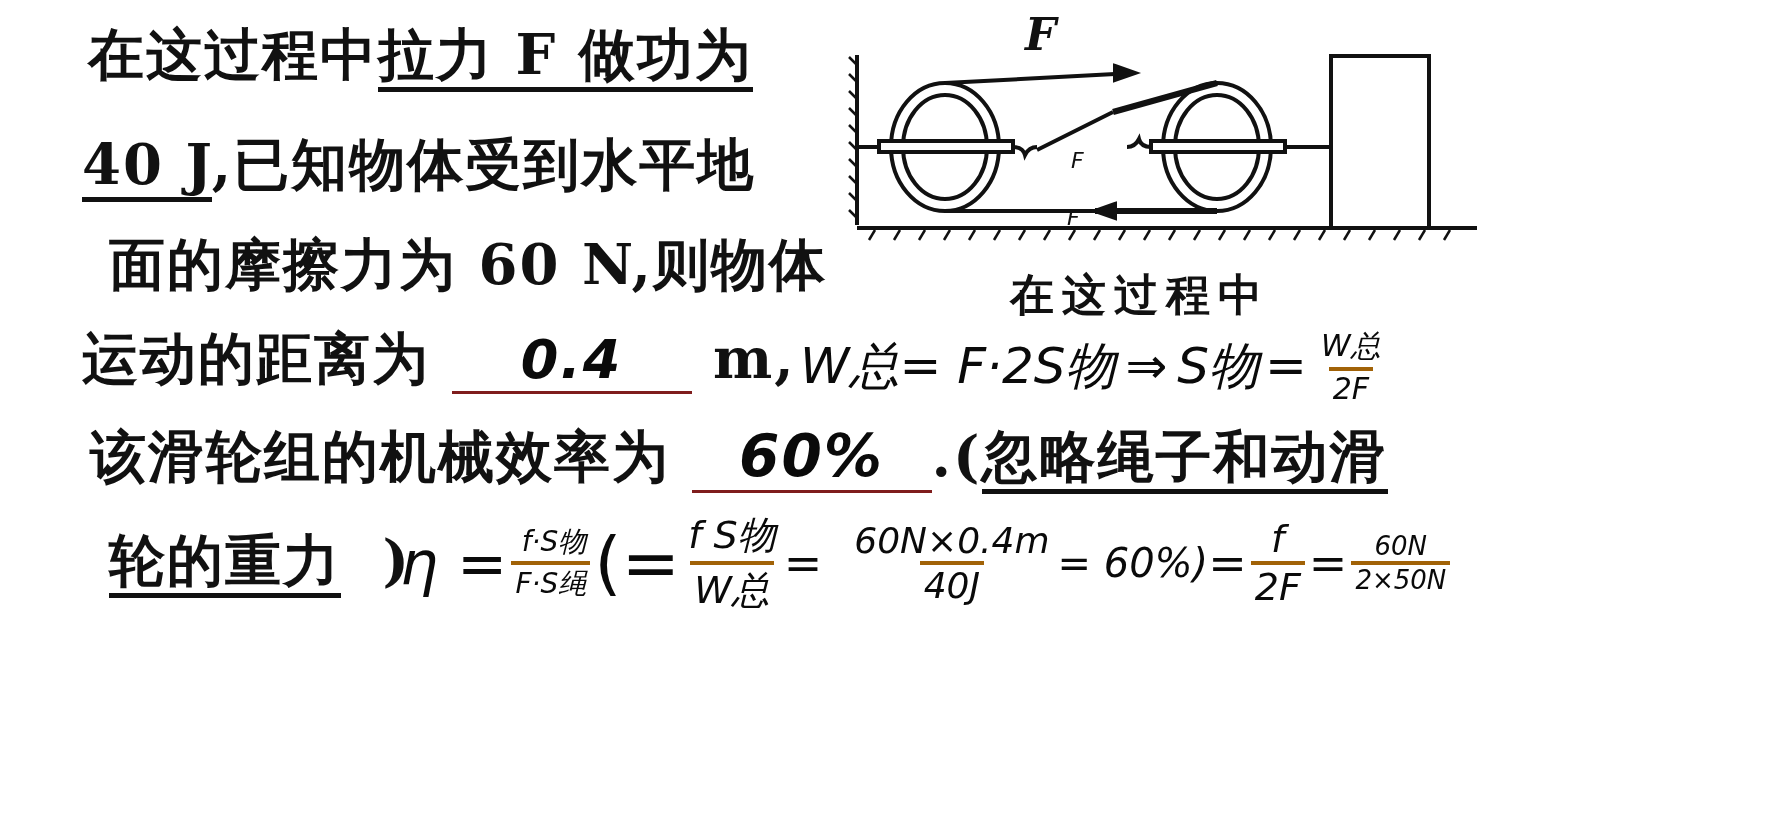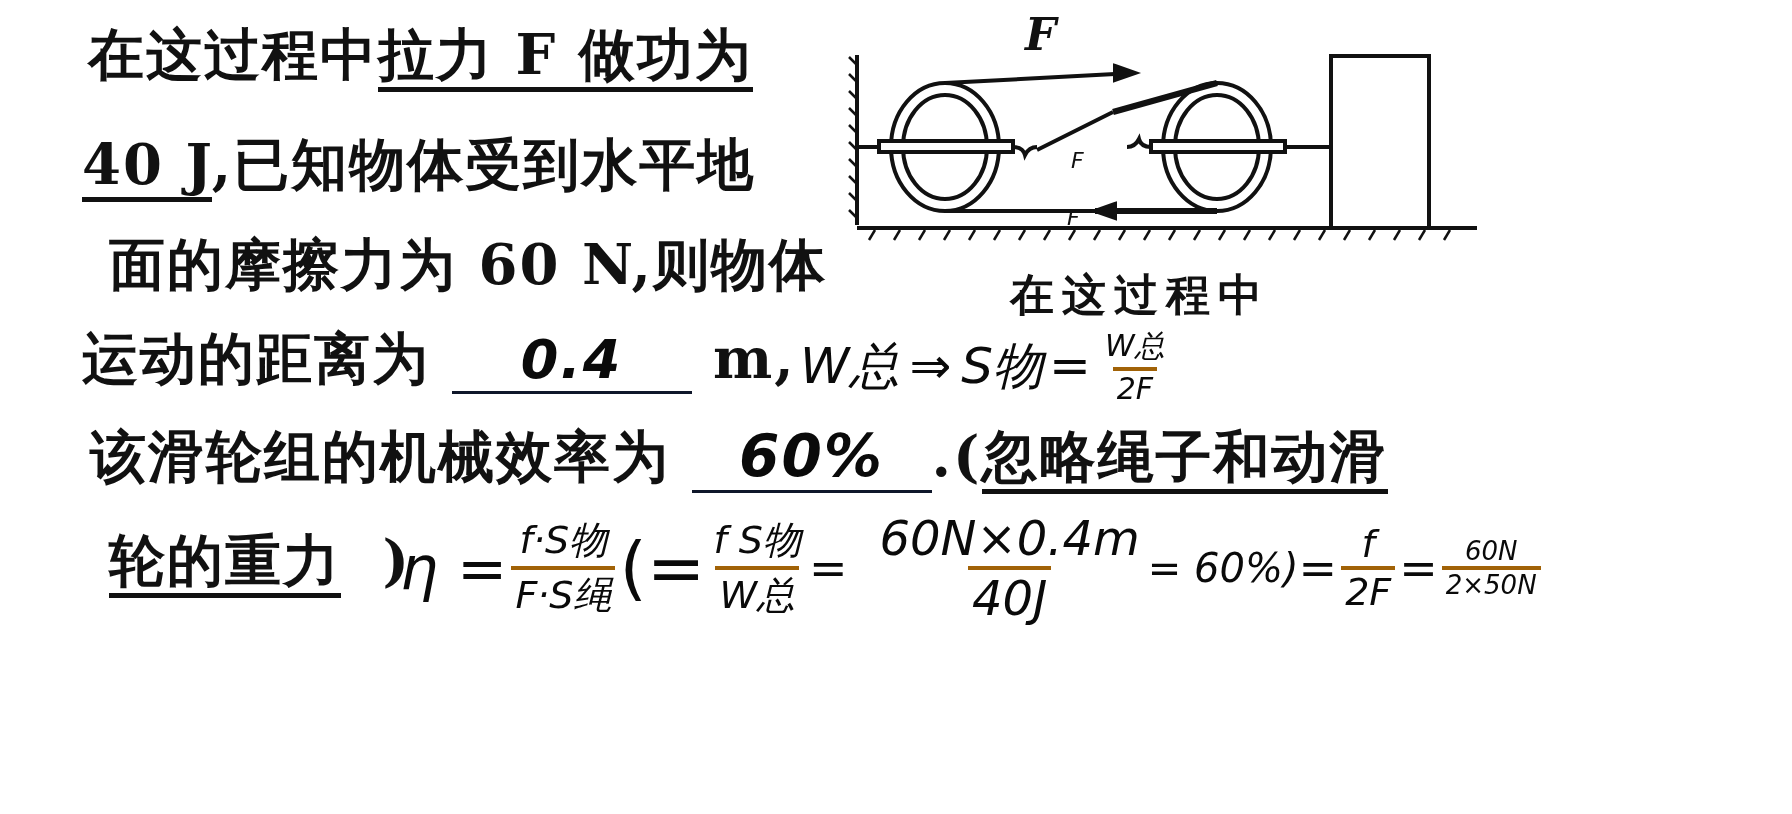--- a/index.html
+++ b/index.html
@@ -1,20 +1,20 @@
 <!DOCTYPE html>
 <html><head>
 <meta charset="utf-8">
 <style>
   html, body { margin: 0; padding: 0; background: #ffffff; }
   body { width: 1792px; height: 814px; position: relative; overflow: hidden; color: #111; }
   .print { font-family: "DejaVu Serif", "Liberation Serif", serif; font-weight: bold; font-size: 56px; position: absolute; white-space: nowrap; letter-spacing: 2px; }
   .hand { font-family: "DejaVu Sans", "Liberation Sans", sans-serif; position: absolute; white-space: nowrap; font-style: italic; color: #0a0a0a; }
   .ul { border-bottom: 5px solid #111; }
-  .blank { display: inline-block; border-bottom: 3px solid #0f172a; text-align: center; }
+  .blank { display: inline-block; border-bottom: 3px solid #7f1d1d; text-align: center; }
   .frac { display: inline-flex; flex-direction: column; align-items: center; vertical-align: middle; margin: 0 4px; }
   .frac .num { padding: 0 4px; }
   .frac .den { border-top: 4px solid #a16207; padding: 0 4px; }
   .caption { font-family: "DejaVu Serif", serif; font-weight: bold; font-size: 44px; position: absolute; letter-spacing: 8px; }
 </style>
 </head>
 <body>
 
 <div class="print" style="left:88px; top:18px;">
   <span>在这过程中</span><span class="ul">拉力 F 做功为</span>
@@ -107,42 +107,43 @@
     <polygon points="270,204 250,211 270,218" fill="#111"></polygon>
   </g>
   <text x="180" y="50" font-family="DejaVu Serif, serif" font-style="italic" font-weight="bold" font-size="44" fill="#111">F</text>
   <text x="226" y="168" font-family="DejaVu Sans, sans-serif" font-style="italic" font-size="22" fill="#111">F</text>
   <text x="222" y="225" font-family="DejaVu Sans, sans-serif" font-style="italic" font-size="22" fill="#111">F</text>
 </svg>
 <div class="caption" style="left:1010px; top:266px;">在这过程中</div>
 
 <div class="hand" style="left:800px; top:326px; font-size:50px; display:flex; align-items:center;">
   <span>W总</span>
+  <span>= F·2S物</span>
   <span style="margin:0 10px;">⇒</span>
   <span>S物</span>
   <span style="margin:0 6px;">=</span>
   <span class="frac" style="font-size:30px;">
     <span class="num">W总</span>
     <span class="den">2F</span>
   </span>
 </div>
 
 <div class="hand" style="left:400px; top:510px; font-size:46px; display:flex; align-items:center;">
   <span style="font-size:60px;">η =</span>
-  <span class="frac" style="font-size:38px;">
+  <span class="frac" style="font-size:28px;align-items:flex-end;">
     <span class="num">f·S物</span>
     <span class="den">F·S绳</span>
   </span>
   <span style="font-size:70px; font-style:normal;">(=</span>
   <span class="frac" style="font-size:38px;">
     <span class="num">f S物</span>
     <span class="den">W总</span>
   </span>
   <span>=</span>
-  <span class="frac" style="font-size:48px;margin-left:28px;">
+  <span class="frac" style="font-size:36px;margin-left:28px;">
     <span class="num">60N×0.4m</span>
     <span class="den">40J</span>
   </span>
   <span style="font-size:40px;">= 60%)</span>
   <span>=</span>
   <span class="frac" style="font-size:38px;">
     <span class="num">f</span>
     <span class="den">2F</span>
   </span>
   <span>=</span>

